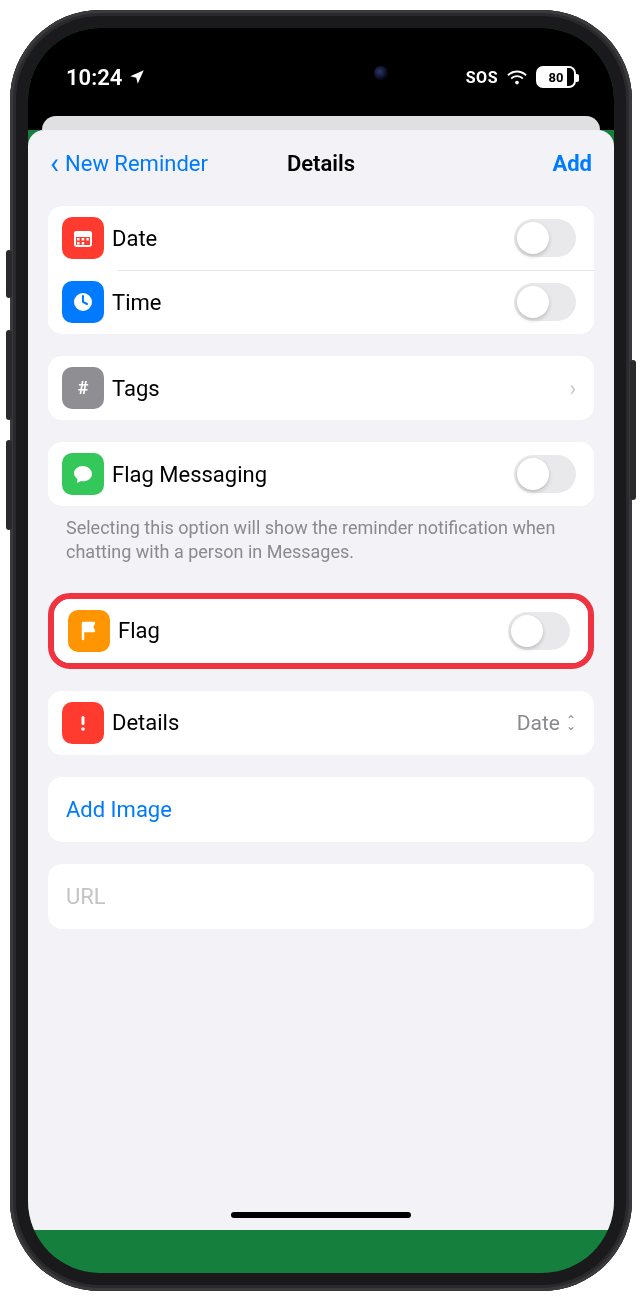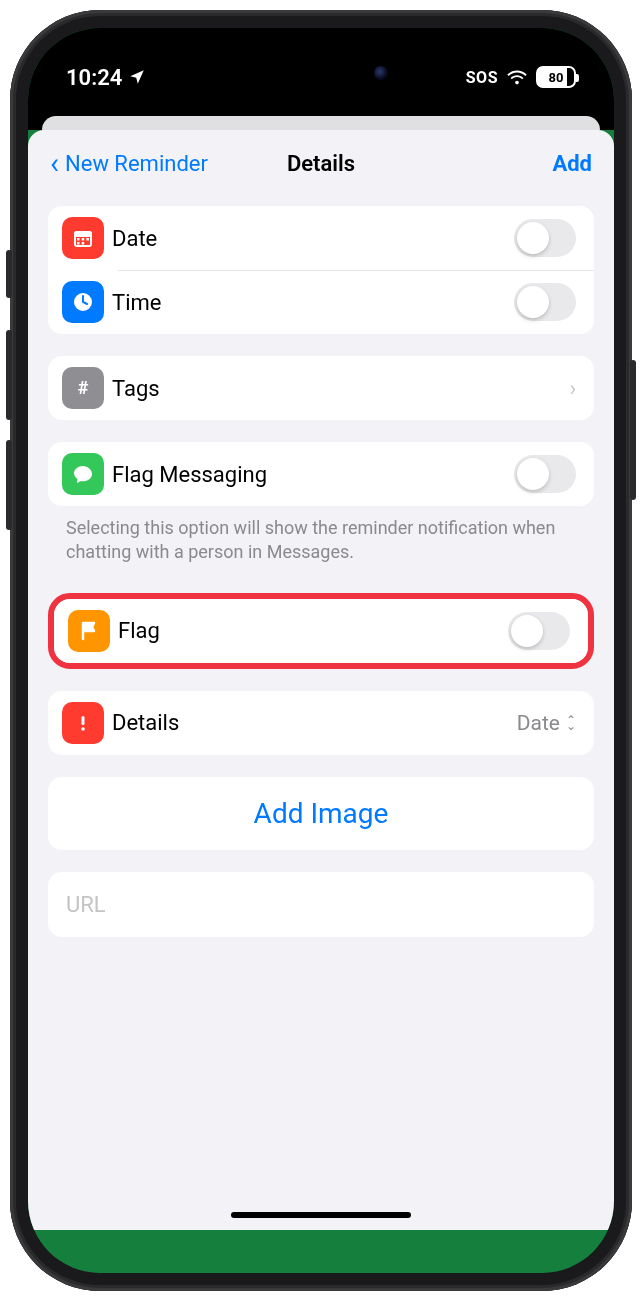--- a/index.html
+++ b/index.html
@@ -237,23 +237,22 @@
   .value-text {
     color: #8a8a8e;
     font-size: 21px;
     display:flex;
     align-items:center;
     gap:6px;
   }
 
   .link-row {
     color:#007aff;
-    font-size:28px;
+    font-size:22px;
     padding: 20px 18px;
-    text-align: center;
   }
   .placeholder-row {
     color:#c4c4c6;
     font-size:22px;
     padding: 20px 18px;
   }
 
   .home-indicator {
     position:absolute;
     bottom:12px;

